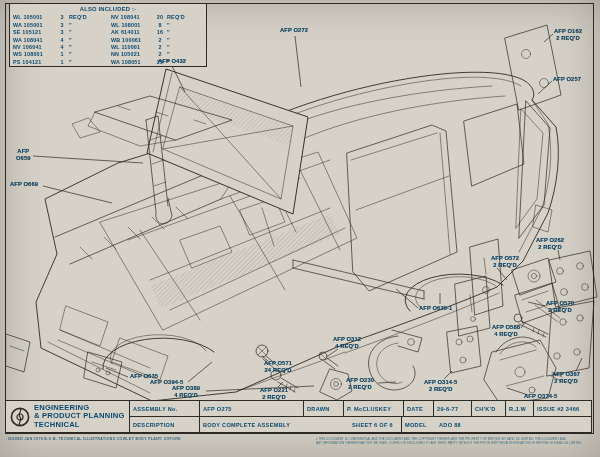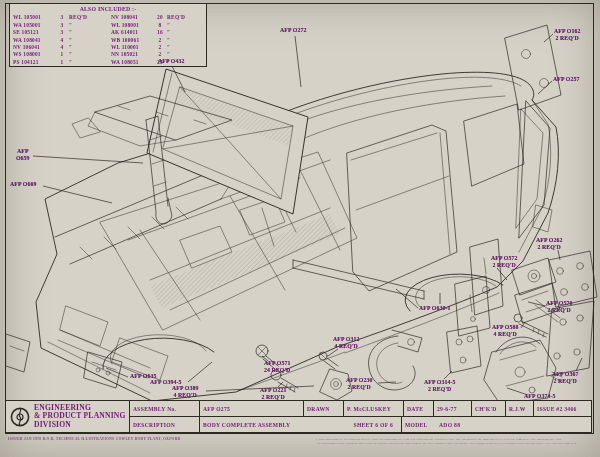--- a/index.html
+++ b/index.html
@@ -1,21 +1,21 @@
 <!DOCTYPE html>
 <html><head>
 <meta charset="utf-8">
 <style>
   html,body{margin:0;padding:0;}
   body{width:600px;height:457px;overflow:hidden;background:#b8b5ac;}
   .sheet{
     position:relative;width:600px;height:457px;
     background:#d6d2c8;
     box-shadow:inset 0 0 46px rgba(70,64,52,.35);
-    font-family:Liberation Serif, serif;color:#701a75;
+    font-family:Liberation Sans, sans-serif;color:#0c4a6e;
   }
   .frame{position:absolute;left:5px;top:3px;width:587px;height:429px;border:1px solid #2d2a23;}
   svg.art{position:absolute;left:0;top:0;width:600px;height:457px;}
   svg.art *{vector-effect:non-scaling-stroke;}
   .ln{fill:none;stroke:#2d2a23;stroke-width:.9;stroke-linecap:round;stroke-linejoin:round;}
   .tn{fill:none;stroke:#2d2a23;stroke-width:.5;stroke-linecap:round;stroke-linejoin:round;}
   .md{fill:none;stroke:#2d2a23;stroke-width:.7;stroke-linecap:round;stroke-linejoin:round;}
   .paperfill{fill:#d6d2c8;stroke:#2d2a23;stroke-width:.95;stroke-linejoin:round;}
   #leader-lines line{stroke:#2d2a23;stroke-width:.7;}
   
@@ -466,21 +466,21 @@
   <div class="tb">
     <div class="tb-division">
       <svg width="22" height="22" viewBox="0 0 22 22">
         <circle cx="11" cy="11" r="8.6" fill="none" stroke="#2d2a23" stroke-width="1.6"></circle>
         <circle cx="11" cy="11" r="3" fill="none" stroke="#2d2a23" stroke-width="1.2"></circle>
         <path d="M11,2.4 C14,6 8,7 11,11 C14,15 8,16 11,19.6" fill="none" stroke="#2d2a23" stroke-width="1.2"></path>
       </svg>
       <div class="tb-div-text">
         <div>ENGINEERING</div>
         <div>&amp; PRODUCT PLANNING</div>
-        <div>DIVISION</div>
+        <div>TECHNICAL</div>
       </div>
     </div>
     <div class="tb-main">
       <div class="tb-row tb-row1">
         <div class="tb-cell bR" style="width:70px">ASSEMBLY No.</div>
         <div class="tb-cell bR" style="width:104px">AFP O275</div>
         <div class="tb-cell bR" style="width:40px">DRAWN</div>
         <div class="tb-cell bR" style="width:60px">P. McCLUSKEY</div>
         <div class="tb-cell bR" style="width:30px">DATE</div>
         <div class="tb-cell bR" style="width:38px">29-6-77</div>

